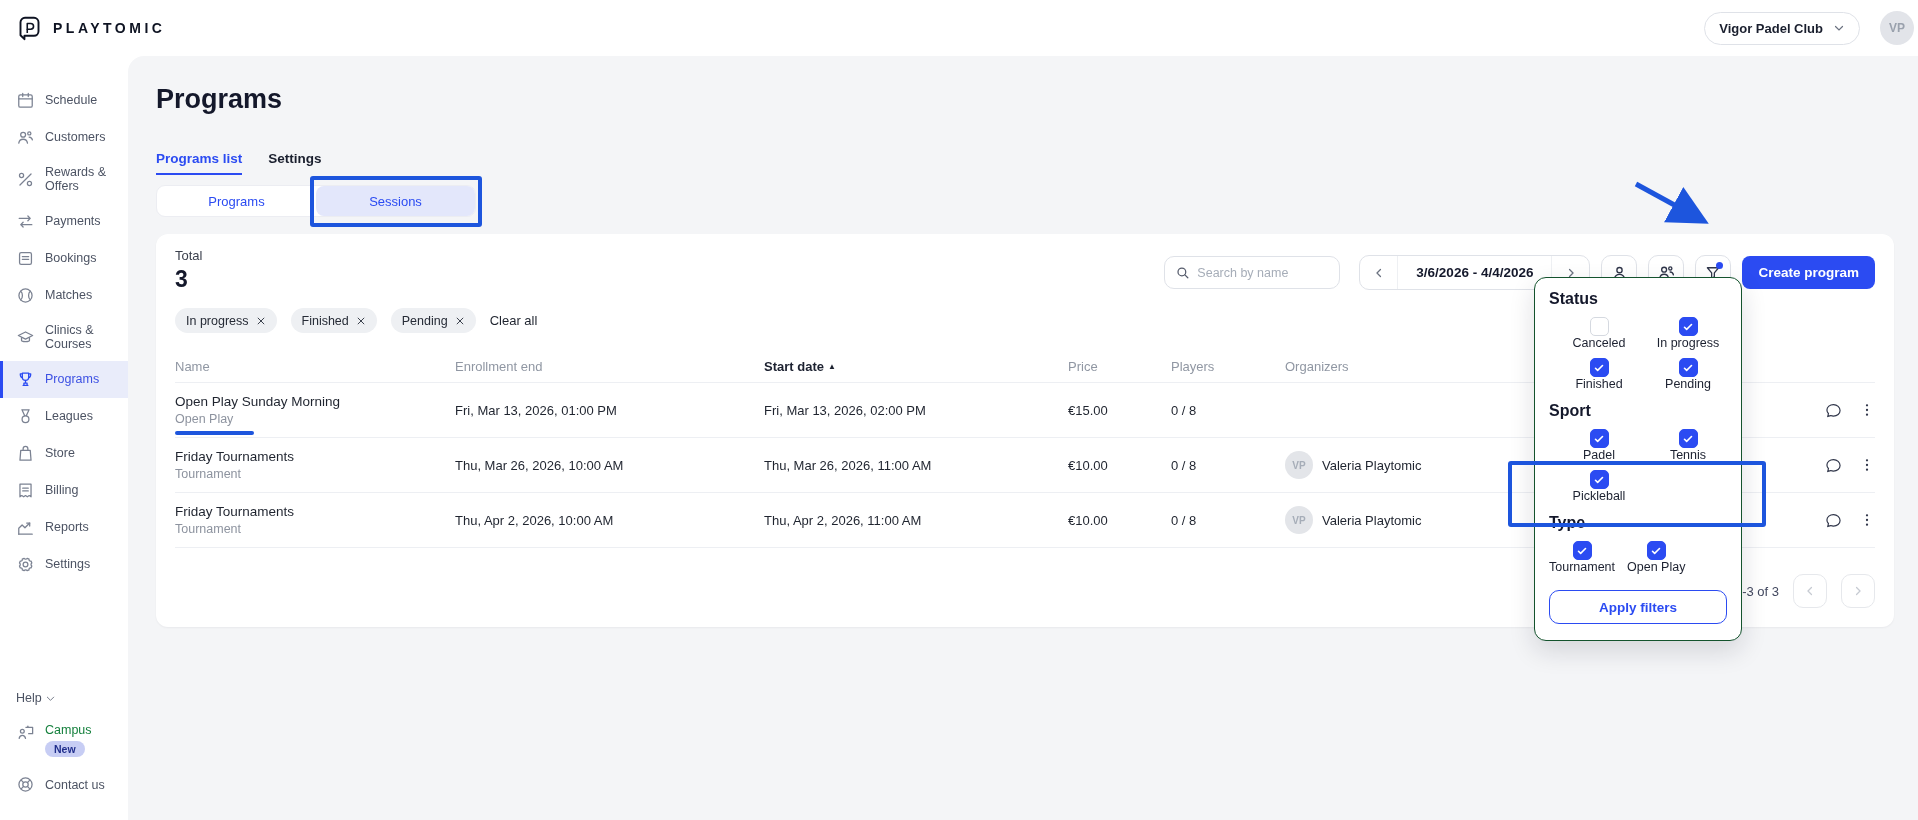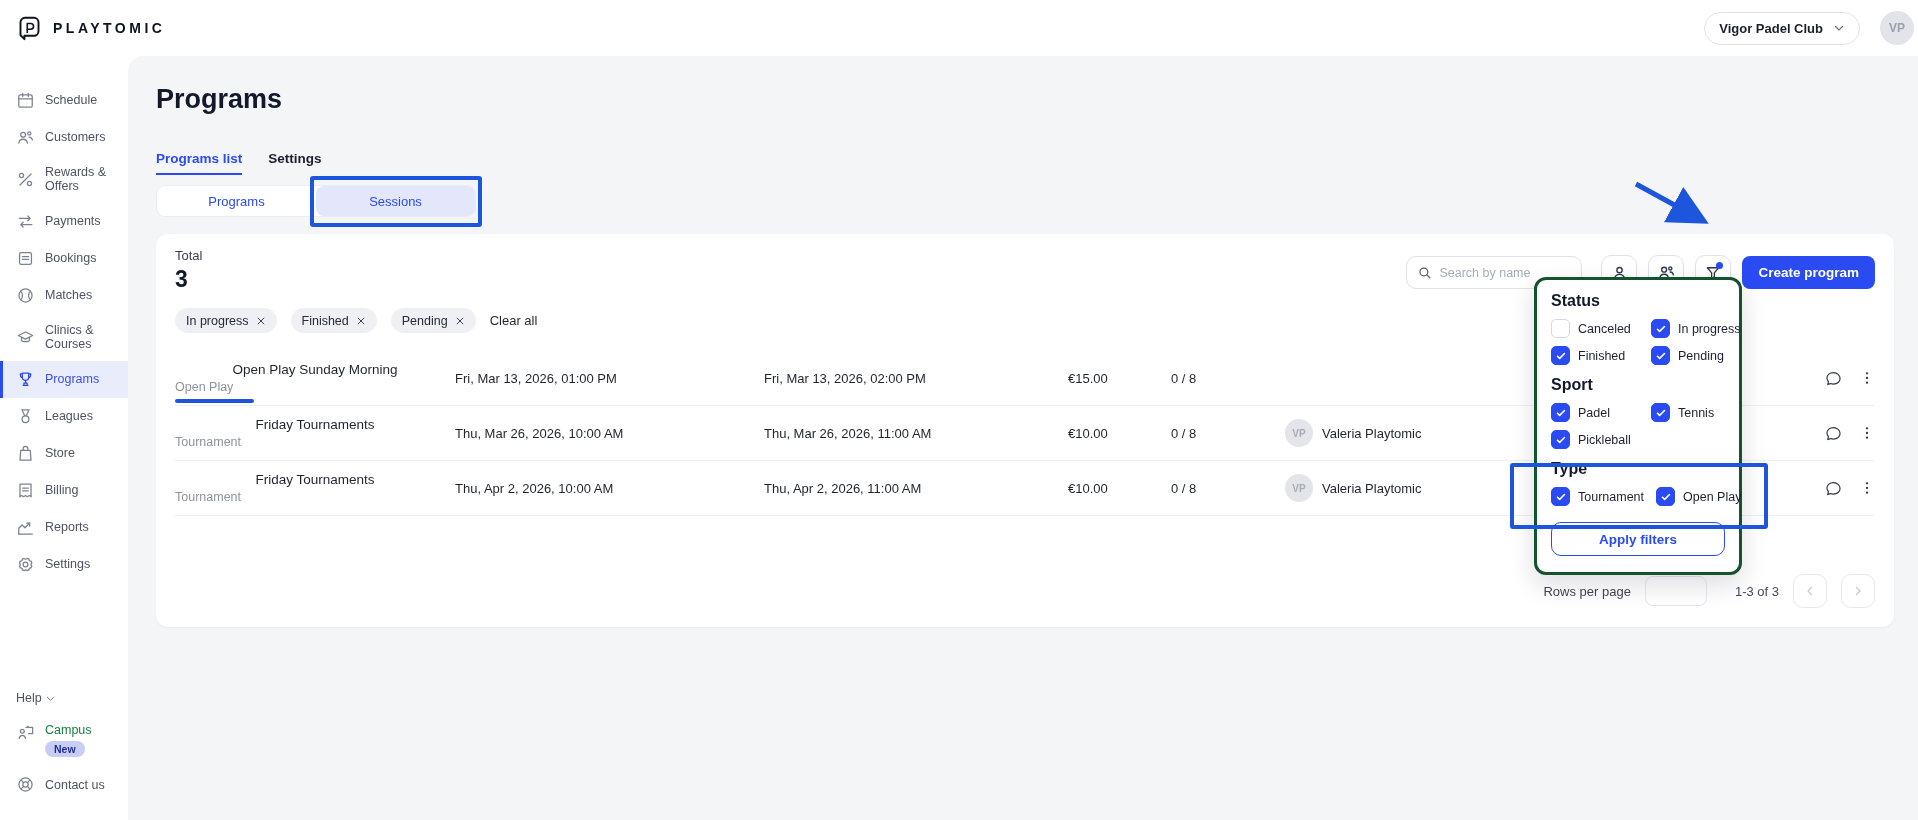--- a/index.html
+++ b/index.html
@@ -72,40 +72,40 @@
   
   .tbl { margin-top:18px; }
   .tr { display:grid; grid-template-columns:280px 309px 304px 103px 114px 1fr 96px; align-items:center; }
   .thead { height:32px; border-bottom:1px solid #edeff3; }
   .th { font-size:13px; color:#9097a3; }
   .th.sorted { color:#1c2130; font-weight:700; }
   .sort-tri { font-size:8px; color:#1c2130; margin-left:4px; vertical-align:2px; }
   .row { height:55px; border-bottom:1px solid #edeff3; }
   .cell { font-size:13px; color:#1f242f; }
   .name-cell { position:relative; }
-  .name-main { font-size:13.5px; color:#1f242f;text-align:center; }
+  .name-main { font-size:13.5px; color:#1f242f; }
   .name-sub { font-size:12.5px; color:#8d939f; margin-top:3px; }
   .sub-underline { position:absolute; left:0; top:37px; width:79px; height:4px; border-radius:2px; background:var(--annot); }
   .org-cell { display:flex; align-items:center; gap:9px; }
   .org-avatar { width:28px; height:28px; border-radius:50%; background:#e3e5e9; color:#a6adb8; font-size:10px; font-weight:700; display:flex; align-items:center; justify-content:center; }
   .actions-cell { display:flex; align-items:center; gap:16px; justify-content:flex-end; color:#30364a; }
   .actions-cell .act { cursor:pointer; }
 
   
   .pag-row { margin-top:auto; height:56px; display:flex; align-items:center; justify-content:flex-end; gap:14px; padding-bottom:16px; }
   .pag-label { font-size:13px; color:#424855; }
   .pag-select { width:62px; height:30px; border:1px solid #e3e6ea; border-radius:8px; background:#fff; }
   .pag-range { font-size:13px; color:#4248555; color:#42485f; margin-left:14px; }
   .pag-btn { width:34px; height:34px; border:1px solid #e6e8ec; border-radius:10px; background:#fff; display:flex; align-items:center; justify-content:center; color:#c6cad2; cursor:pointer; }
 
   
-  .filter-panel { position:absolute; left:1534px; top:277px; width:208px; background:#fff; border:3px solid #14532d; border-radius:12px; box-shadow:0 10px 26px rgba(20,24,40,.14); padding:12px 14px 16px; z-index:40; }
+  .filter-panel { position:absolute; left:1534px; top:277px; width:208px; background:#fff; border:1px solid #14532d; border-radius:12px; box-shadow:0 10px 26px rgba(20,24,40,.14); padding:12px 14px 16px; z-index:40; }
   .fp-title { font-size:16px; font-weight:800; color:#14182b; margin-bottom:9px; }
   .fp-grid { display:grid; grid-template-columns:100px 1fr; row-gap:8px; margin-bottom:11px; }
-  .fp-opt { display:flex; align-items:center; gap:8px; cursor:pointer; }
+  .fp-opt { display:flex; align-items:center; cursor:pointer;flex-direction:column; }
   .fp-opt span.lbl { font-size:12.5px; color:#1c2130; white-space:nowrap; }
   .cb { width:19px; height:19px; border-radius:5px; border:1.5px solid #d5d9e0; background:#fff; display:flex; align-items:center; justify-content:center; flex:0 0 auto; }
   .cb svg { visibility:hidden; }
   .cb.on { background:#2b4bf2; border-color:#2b4bf2; }
   .cb.on svg { visibility:visible; }
   .apply-btn { width:100%; height:34px; margin-top:16px; background:#fff; border:1.5px solid #2b4bf2; color:#2b4bf2; border-radius:10px; font-size:13.5px; font-weight:700; cursor:pointer; font-family:"Liberation Sans", sans-serif; }
   .type-annot { position:absolute; left:-27px; top:183px; width:258px; height:66px; border:4px solid var(--annot); border-radius:3px; pointer-events:none; }
 
   .arrow-annot { position:absolute; left:1626px; top:176px; z-index:45; pointer-events:none; }
 
@@ -323,20 +323,33 @@
       <div class="toolbar-right">
         <div class="search-box">
           <span>
               <svg width="15" height="15" viewBox="0 0 24 24" fill="none" stroke="#555b6b" stroke-width="2" stroke-linecap="round">
                 <circle cx="11" cy="11" r="6.2"></circle>
                 <path d="M15.8 15.8 20.5 20.5"></path>
               </svg>
             </span>
           <input placeholder="Search by name" style="">
         </div>
+        <div class="date-nav">
+          <div class="dn-btn">
+              <svg width="14" height="14" viewBox="0 0 24 24" fill="none" stroke="currentColor" stroke-width="2.2" stroke-linecap="round" stroke-linejoin="round">
+                <path d="M14.5 6 8.5 12l6 6"></path>
+              </svg>
+            </div>
+          <div class="date-text">3/6/2026 - 4/4/2026</div>
+          <div class="dn-btn">
+              <svg width="14" height="14" viewBox="0 0 24 24" fill="none" stroke="currentColor" stroke-width="2.2" stroke-linecap="round" stroke-linejoin="round">
+                <path d="M9.5 6l6 6-6 6"></path>
+              </svg>
+            </div>
+        </div>
         <div class="icon-btn">
           <span>
               <svg width="19" height="19" viewBox="0 0 24 24" fill="none" stroke="currentColor" stroke-width="1.7" stroke-linecap="round">
                 <circle cx="12" cy="9" r="3.3"></circle>
                 <path d="M5.8 19.5c.7-3.5 2.9-5.2 6.2-5.2s5.5 1.7 6.2 5.2"></path>
               </svg>
             </span>
         </div>
         <div class="icon-btn">
           <span>
@@ -382,20 +395,29 @@
         <span class="x">
             <svg width="10" height="10" viewBox="0 0 24 24" fill="none" stroke="currentColor" stroke-width="2.4" stroke-linecap="round">
               <path d="M5 5l14 14M19 5 5 19"></path>
             </svg>
           </span>
       </div>
       <span class="clear-all">Clear all</span>
     </div>
 
     <div class="tbl">
+      <div class="tr thead">
+        <div class="th">Name</div>
+        <div class="th">Enrollment end</div>
+        <div class="th sorted"><span>Start date</span><span class="sort-tri">▲</span></div>
+        <div class="th">Price</div>
+        <div class="th">Players</div>
+        <div class="th">Organizers</div>
+        <div class="th"></div>
+      </div>
 
       <div class="tr row">
         <div class="cell name-cell">
           <div class="name-main">Open Play Sunday Morning</div>
           <div class="name-sub">Open Play</div>
           <div class="sub-underline"></div>
         </div>
         <div class="cell">Fri, Mar 13, 2026, 01:00 PM</div>
         <div class="cell">Fri, Mar 13, 2026, 02:00 PM</div>
         <div class="cell">€15.00</div>

